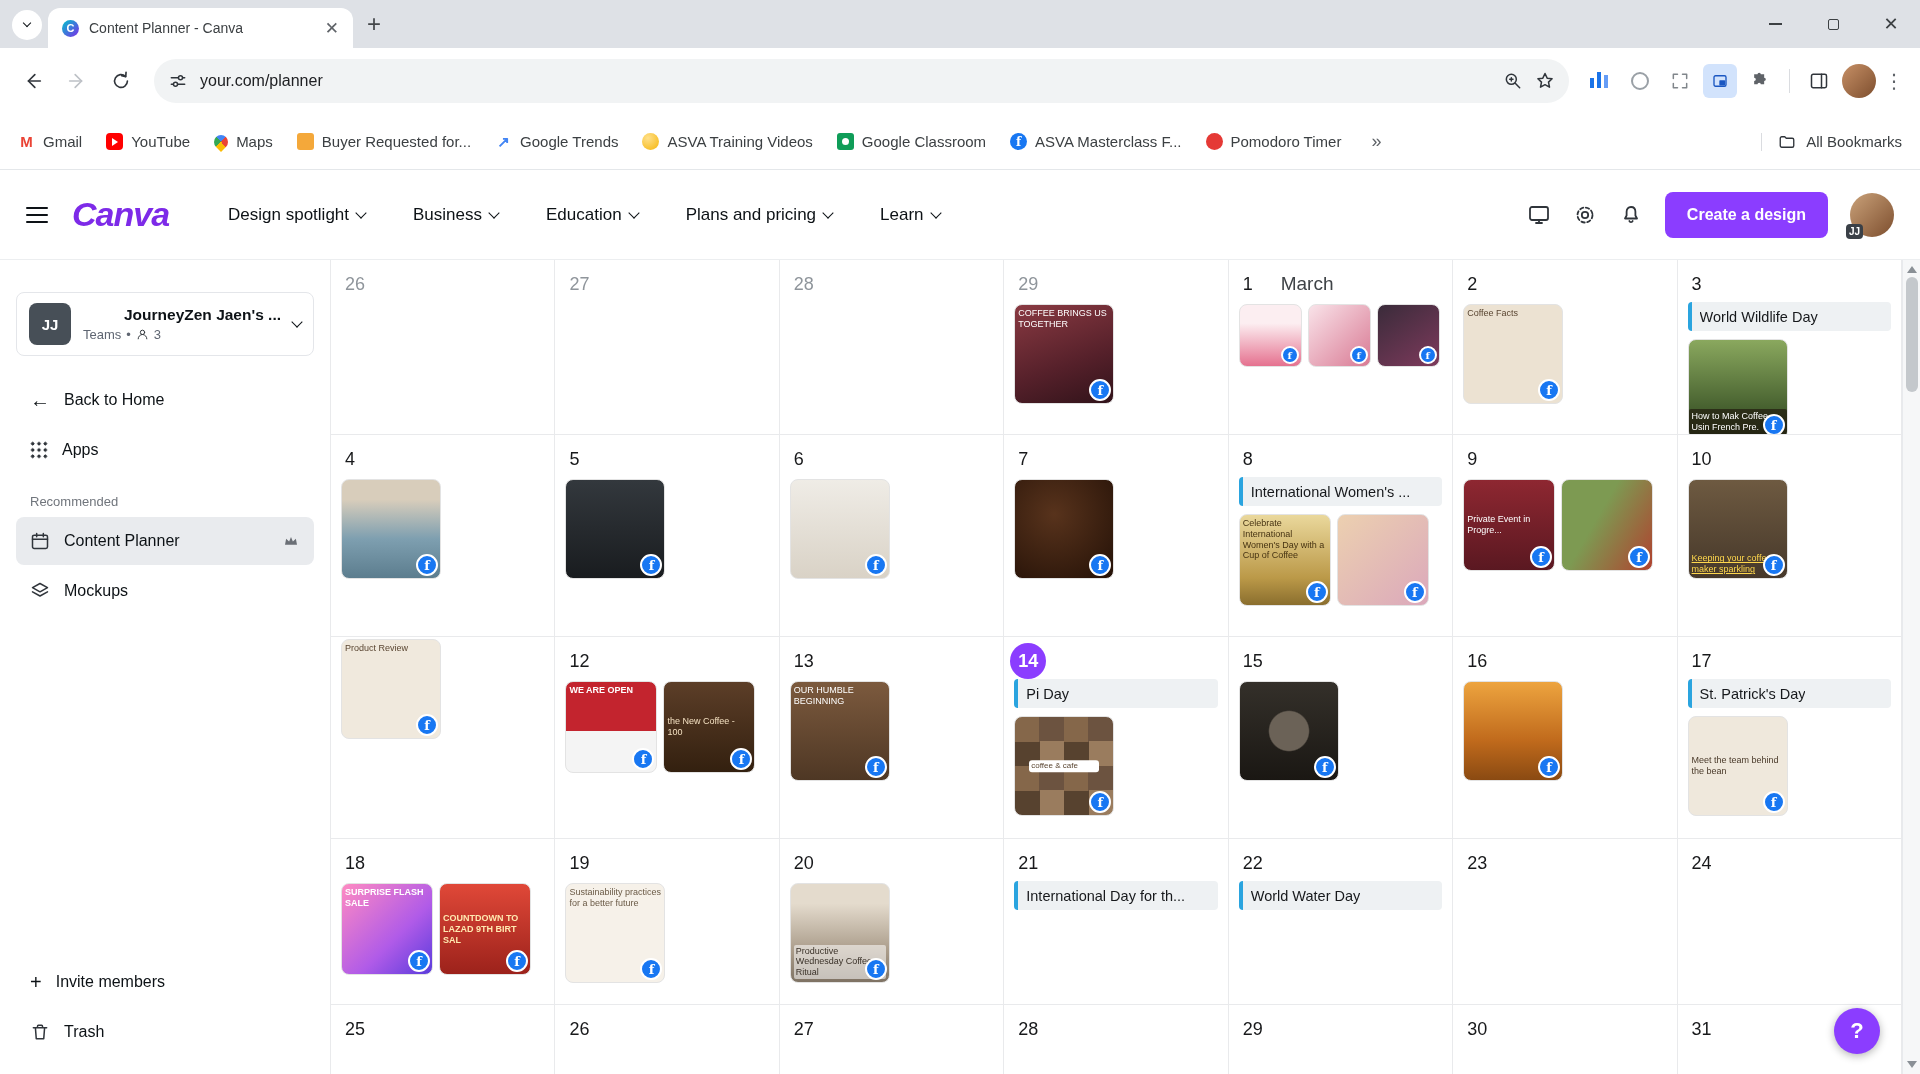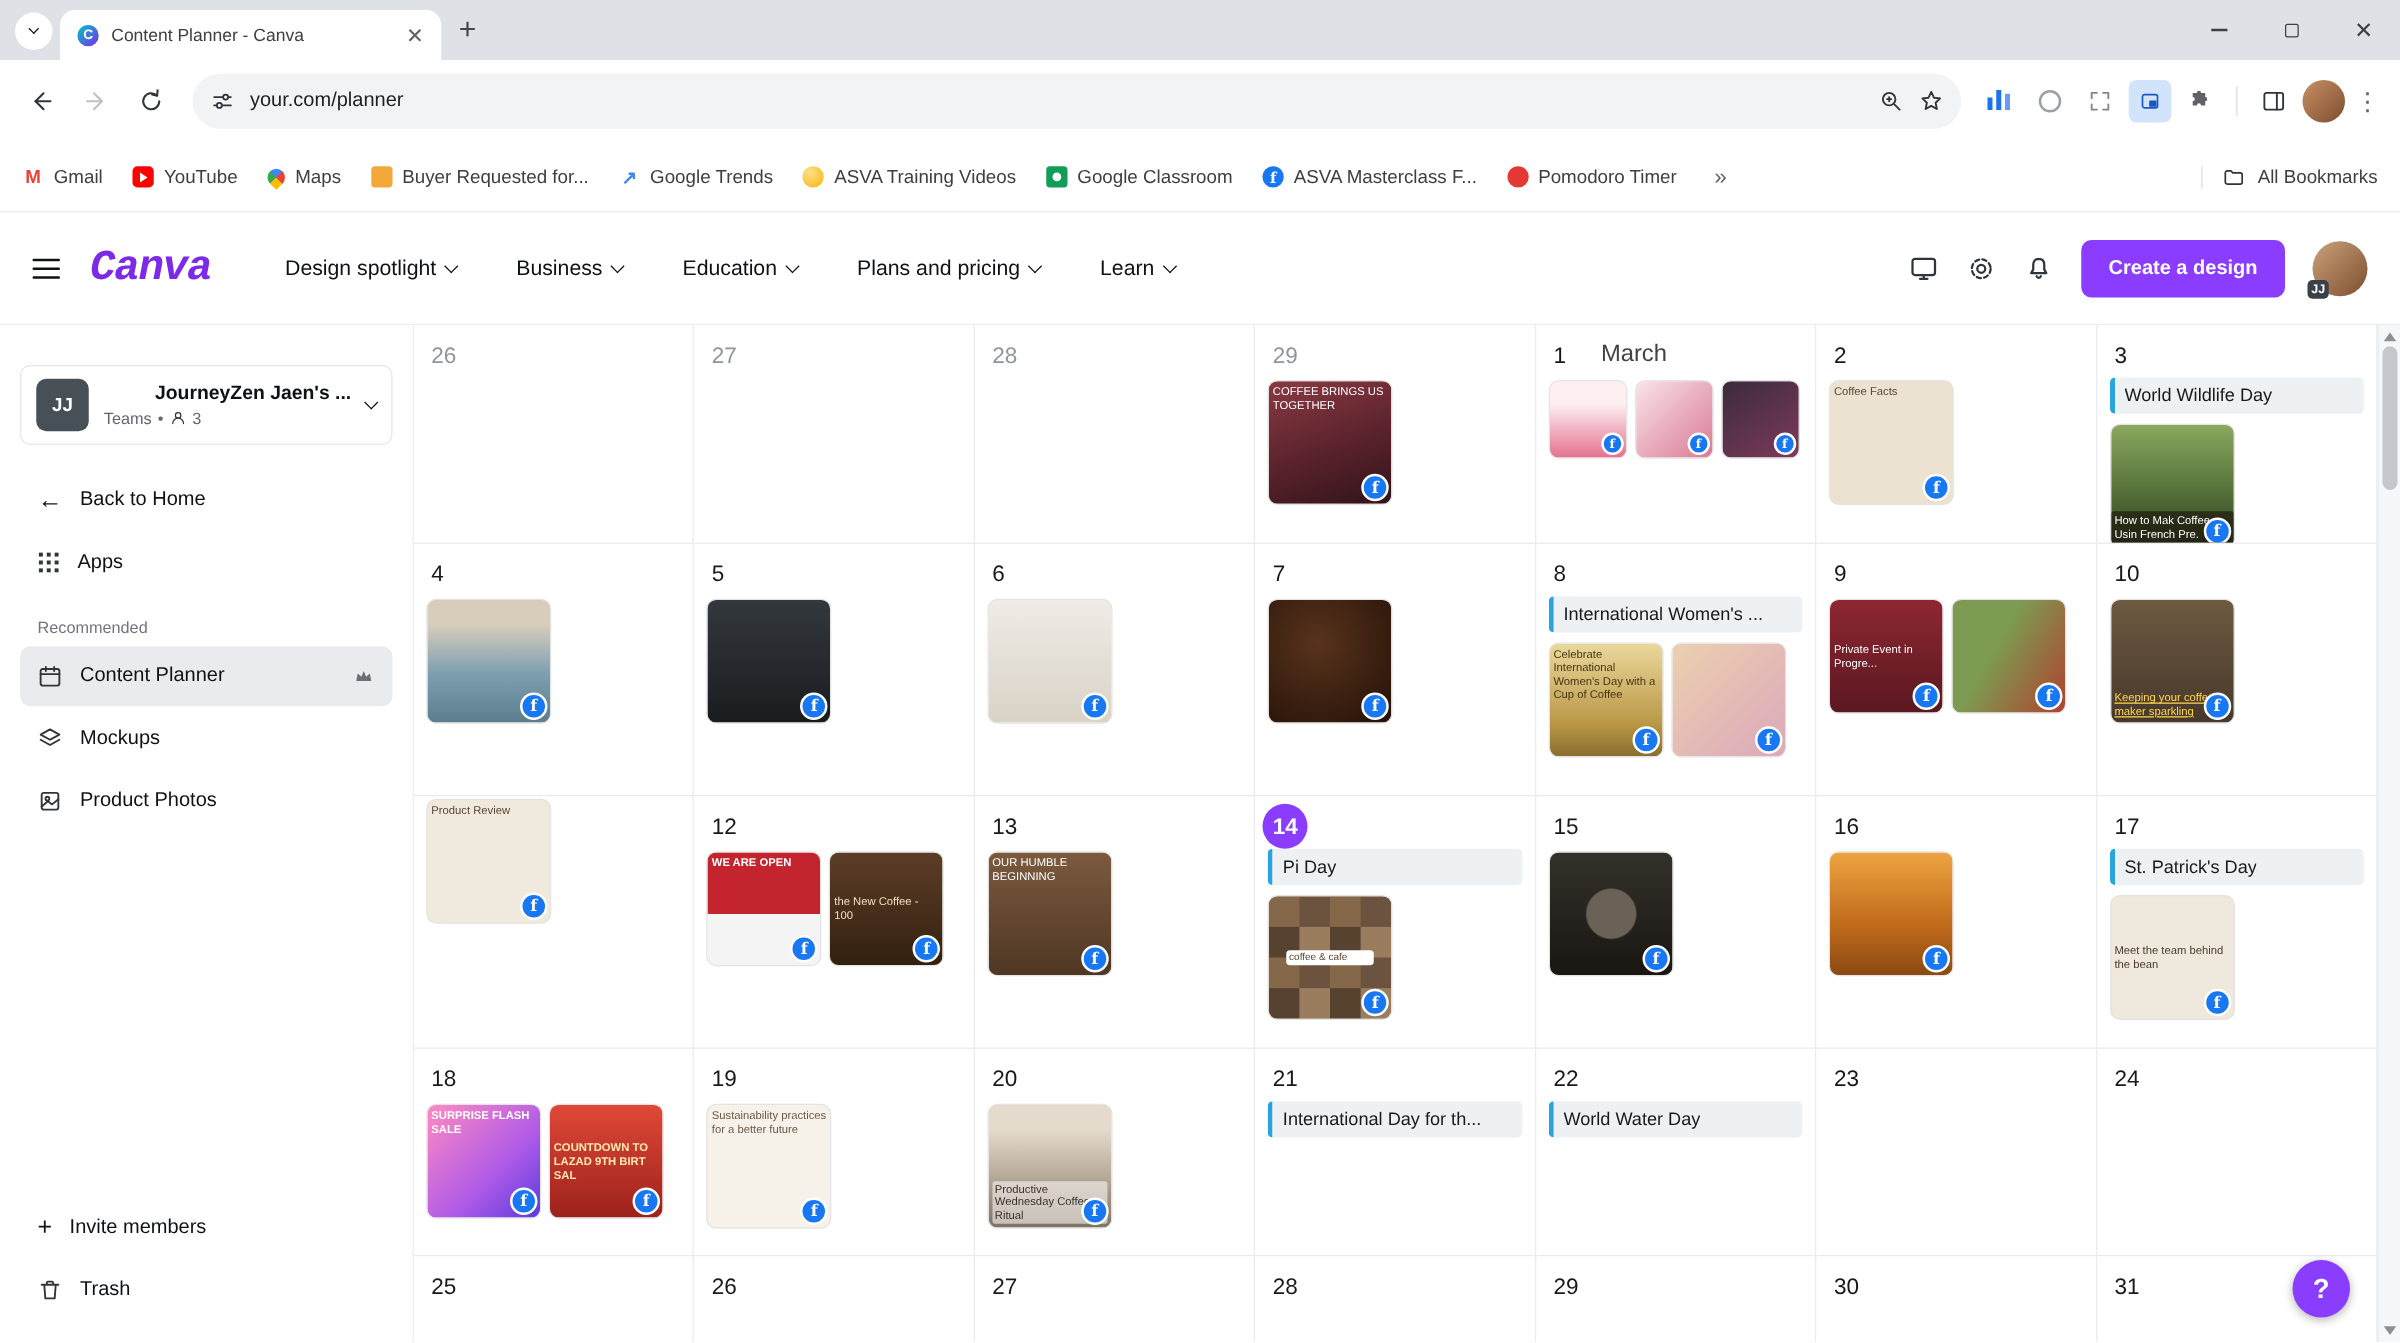--- a/index.html
+++ b/index.html
@@ -46,21 +46,21 @@
   .bi-facebook { background:var(--fb,#1877f2); border-radius:50%; }
   .bi-facebook::before { content:"f"; color:#fff; font-size:12px; font-weight:bold; font-family:"DejaVu Serif",serif; }
   .bi-tomato { background:#e53935; border-radius:50%; }
   .bm-overflow { font-size:18px; color:#5f6368; margin-left:6px; }
   .bm-right { margin-left:auto; display:flex; align-items:center; gap:10px; border-left:1px solid #dadce0; padding-left:16px; }
 
   
   .canva-header { height:90px; background:#fff; border-bottom:1px solid #eceef0; display:flex; align-items:center; padding:0 26px; gap:10px; }
   .burger { width:22px; display:flex; flex-direction:column; gap:5px; margin-right:14px; }
   .burger span { height:2px; background:#0d1216; border-radius:1px; }
-  .canva-logo { font-family:Liberation Mono, monospace; font-style:italic; font-weight:bold; font-size:34px; color:#7d2ae8; letter-spacing:-1px; margin-right:30px; }
+  .canva-logo { font-family:Liberation Sans, sans-serif; font-style:italic; font-weight:bold; font-size:34px; color:#7d2ae8; letter-spacing:-1px; margin-right:30px; }
   .nav-item { display:flex; align-items:center; gap:8px; font-size:17px; padding:0 19px; color:#0d1216; }
   .chev { width:8px; height:8px; border-right:1.7px solid #0d1216; border-bottom:1.7px solid #0d1216; transform:rotate(45deg); margin-top:-4px; display:inline-block; }
   .header-right { margin-left:auto; display:flex; align-items:center; gap:22px; }
   .create-btn { background:var(--accent,#8b3dff); color:#fff; font-size:16px; font-weight:bold; border:none; border-radius:8px; height:46px; padding:0 22px; }
   .avatar-lg { width:44px; height:44px; border-radius:50%; background:linear-gradient(135deg,#caa27a,#7d4e2e); position:relative; flex:none; }
   .avatar-badge { position:absolute; bottom:-2px; left:-4px; background:#3a4047; color:#fff; font-size:10px; font-weight:bold; border-radius:4px; padding:2px 3px; }
 
   
   .app-body { display:flex; height:814px; position:relative; }
 
@@ -367,28 +367,20 @@
           <path d="M4 17 L5.5 9 L9.5 12.5 L12 6.5 L14.5 12.5 L18.5 9 L20 17 Z"></path>
         </svg>
     </div>
     <div class="srow">
       <svg class="svgi" width="20" height="20" viewBox="0 0 24 24">
           <path d="M12 3 L21 8 L12 13 L3 8 Z"></path>
           <path d="M3 13 L12 18 L21 13"></path>
         </svg>
       <span class="s-label">Mockups</span>
     </div>
-    <div class="srow">
-      <svg class="svgi" width="20" height="20" viewBox="0 0 24 24">
-          <rect x="4" y="4" width="16" height="16" rx="2"></rect>
-          <circle cx="9.5" cy="9.5" r="1.8"></circle>
-          <path d="M4 17 L10 12 L14 15 L20 10"></path>
-        </svg>
-      <span class="s-label">Product Photos</span>
-    </div>
 
     <div class="sidebar-bottom">
       <div class="srow">
         <span class="arrow-char">+</span>
         <span class="s-label">Invite members</span>
       </div>
       <div class="srow">
         <svg class="svgi" width="20" height="20" viewBox="0 0 24 24">
             <path d="M4 7 H20 M9 7 V5 a1 1 0 0 1 1 -1 h4 a1 1 0 0 1 1 1 V7 M6.5 7 L7.5 20 H16.5 L17.5 7"></path>
           </svg>

